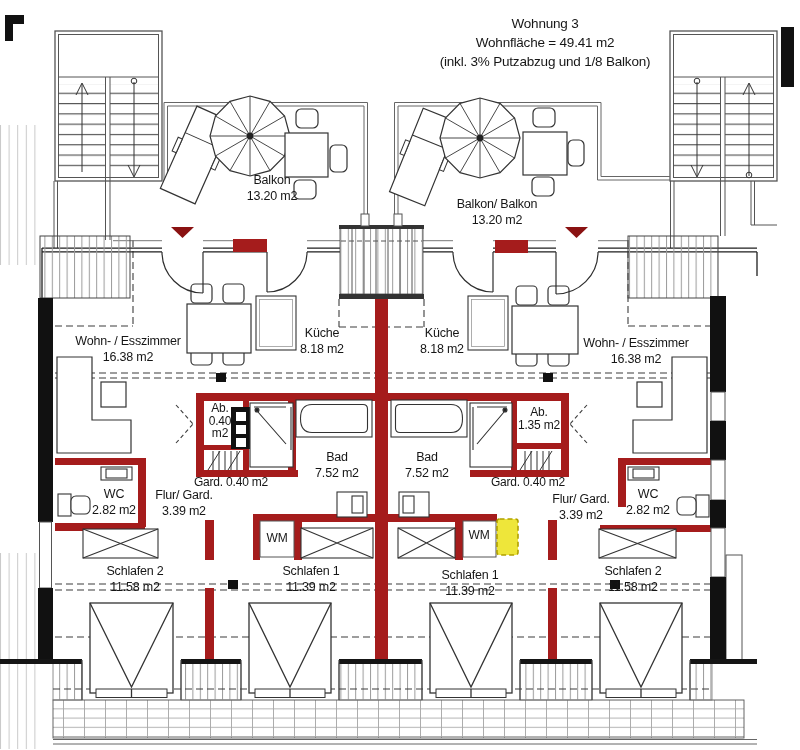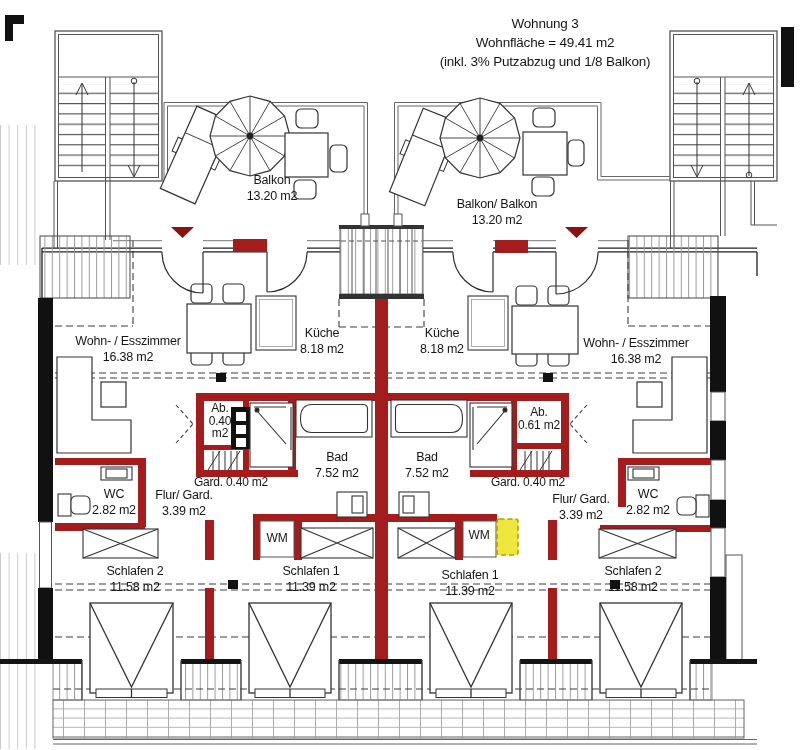--- a/index.html
+++ b/index.html
@@ -400,21 +400,21 @@
   <div>Küche</div>
       <div>8.18 m2</div>
 </div>
 <div class="lbl small" style="left:220px;top:402px">
   <div>Ab.</div>
       <div>0.40</div>
       <div>m2</div>
 </div>
 <div class="lbl small" style="left:539px;top:406px">
   <div>Ab.</div>
-      <div>0.61 m2</div>
+      <div>1.35 m2</div>
 </div>
 <div class="lbl" style="left:337px;top:450px">
   <div>Bad</div>
       <div>7.52 m2</div>
 </div>
 <div class="lbl" style="left:427px;top:450px">
   <div>Bad</div>
       <div>7.52 m2</div>
 </div>
 <div class="lbl small" style="left:231px;top:476px">

